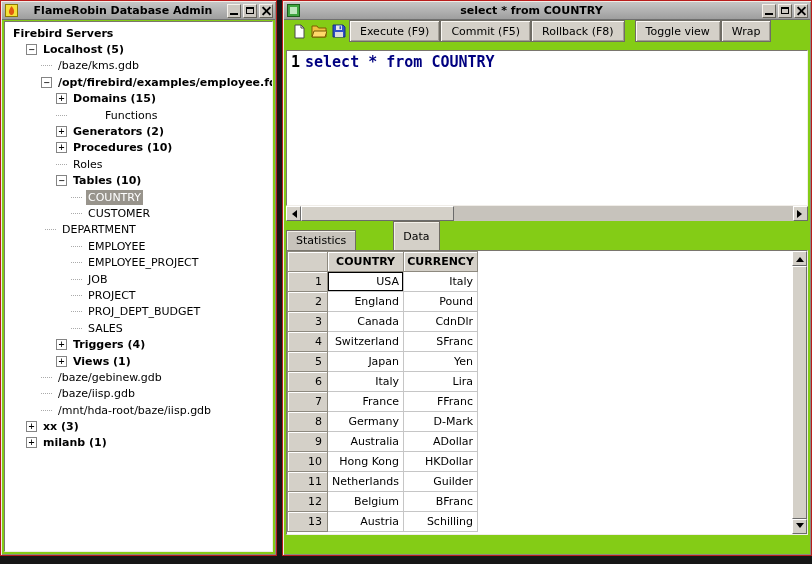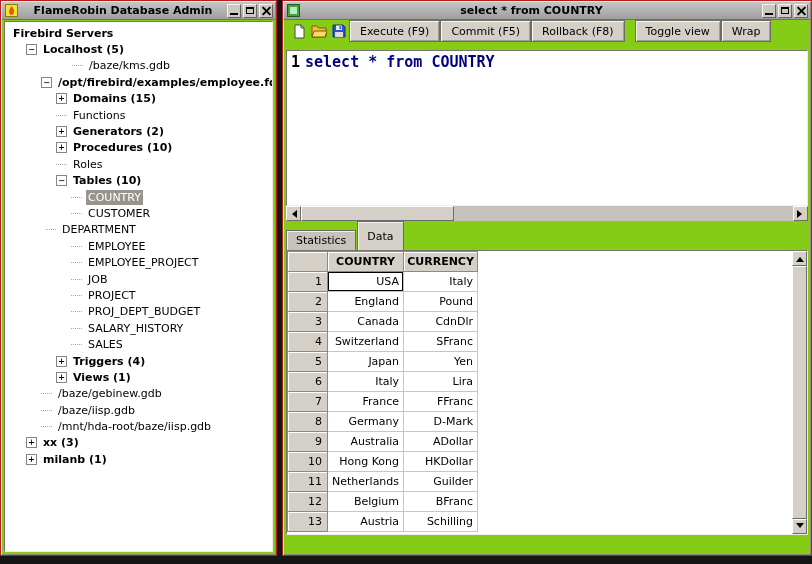--- a/index.html
+++ b/index.html
@@ -111,21 +111,21 @@
     position: absolute; left: 0; right: 0; top: 0; height: 100%;
     background: #d4d0c8; border: 1px solid; border-color: #fff #6b6b6b #6b6b6b #fff;
   }
   .arr { width: 0; height: 0; display: block; }
   .arr-left  { border: 4px solid transparent; border-right: 5px solid #000; margin-left: -2px; }
   .arr-right { border: 4px solid transparent; border-left: 5px solid #000; margin-right: -2px; }
   .arr-up    { border: 4px solid transparent; border-bottom: 5px solid #000; margin-top: -2px; }
   .arr-down  { border: 4px solid transparent; border-top: 5px solid #000; margin-bottom: -2px; }
 
   
-  .tabs { position: absolute; top: 227px; left: 3px; height: 22px; display: flex; align-items: flex-end; z-index: 2; }
+  .tabs { position: absolute; top: 227px; left: 3px; height: 22px; display: flex; align-items: flex-end; z-index: 2; gap: 36px; }
   .tab {
     display: flex; align-items: center; padding: 0 9px; margin-right: 1px;
     background: #d4d0c8; border: 1px solid #6f6b63; border-bottom: none;
     box-shadow: inset 1px 1px 0 #f3f0ea; white-space: nowrap;
   }
   .tab.active   { height: 29px; }
   .tab.inactive { height: 20px; background: #c7c3bb; }
 
   
   .data-panel {
@@ -179,33 +179,33 @@
       </span>
   </div>
   <div class="tree-panel">
       <div class="tree-item" style="padding-left: 6px;">
         <span class="tree-label bold">Firebird Servers</span>
       </div>
       <div class="tree-item" style="padding-left: 21px;">
         <span class="expander">−</span>
         <span class="tree-label bold">Localhost (5)</span>
       </div>
-      <div class="tree-item" style="padding-left: 36px; margin-left: 31px;">
+      <div class="tree-item" style="padding-left: 36px;">
         <span class="expander-spacer"></span>
         <span class="tree-label">/baze/kms.gdb</span>
       </div>
       <div class="tree-item" style="padding-left: 36px;">
         <span class="expander">−</span>
         <span class="tree-label bold">/opt/firebird/examples/employee.fdb</span>
       </div>
       <div class="tree-item" style="padding-left: 51px;">
         <span class="expander">+</span>
         <span class="tree-label bold">Domains (15)</span>
       </div>
-      <div class="tree-item" style="padding-left: 51px;">
+      <div class="tree-item" style="padding-left: 51px; gap: 32px;">
         <span class="expander-spacer"></span>
         <span class="tree-label">Functions</span>
       </div>
       <div class="tree-item" style="padding-left: 51px;">
         <span class="expander">+</span>
         <span class="tree-label bold">Generators (2)</span>
       </div>
       <div class="tree-item" style="padding-left: 51px;">
         <span class="expander">+</span>
         <span class="tree-label bold">Procedures (10)</span>
@@ -242,24 +242,20 @@
         <span class="expander-spacer"></span>
         <span class="tree-label">JOB</span>
       </div>
       <div class="tree-item" style="padding-left: 66px;">
         <span class="expander-spacer"></span>
         <span class="tree-label">PROJECT</span>
       </div>
       <div class="tree-item" style="padding-left: 66px;">
         <span class="expander-spacer"></span>
         <span class="tree-label">PROJ_DEPT_BUDGET</span>
-      </div>
-      <div class="tree-item" style="padding-left: 66px;">
-        <span class="expander-spacer"></span>
-        <span class="tree-label">SALARY_HISTORY</span>
       </div>
       <div class="tree-item" style="padding-left: 66px;">
         <span class="expander-spacer"></span>
         <span class="tree-label">SALES</span>
       </div>
       <div class="tree-item" style="padding-left: 51px;">
         <span class="expander">+</span>
         <span class="tree-label bold">Triggers (4)</span>
       </div>
       <div class="tree-item" style="padding-left: 51px;">

